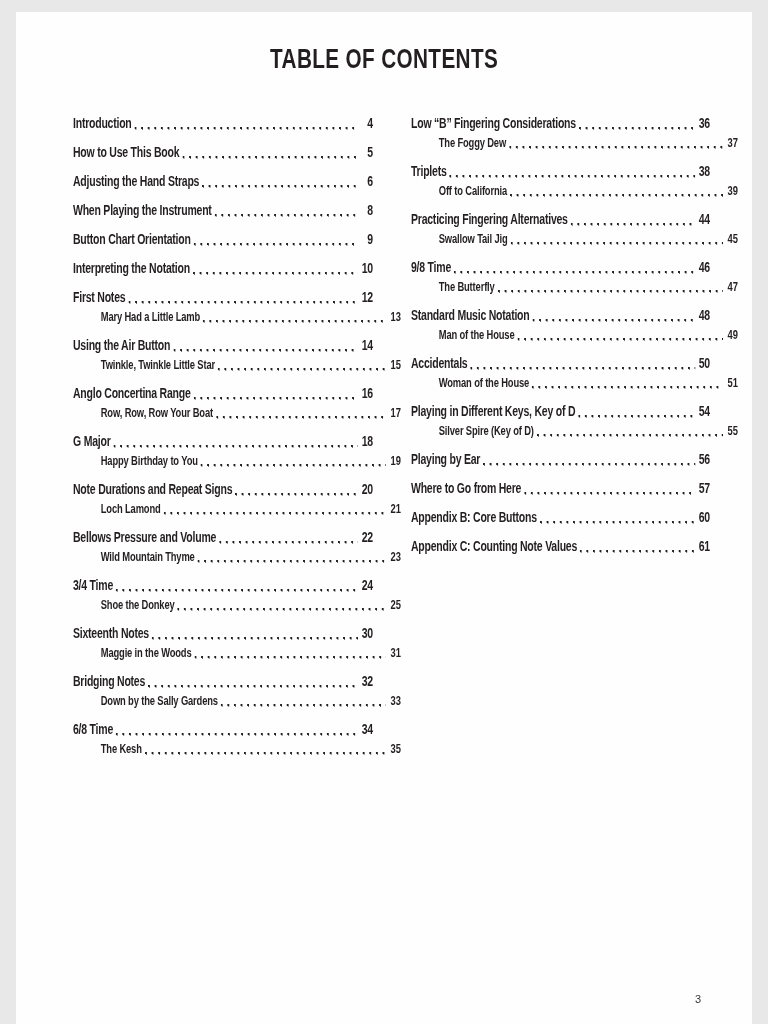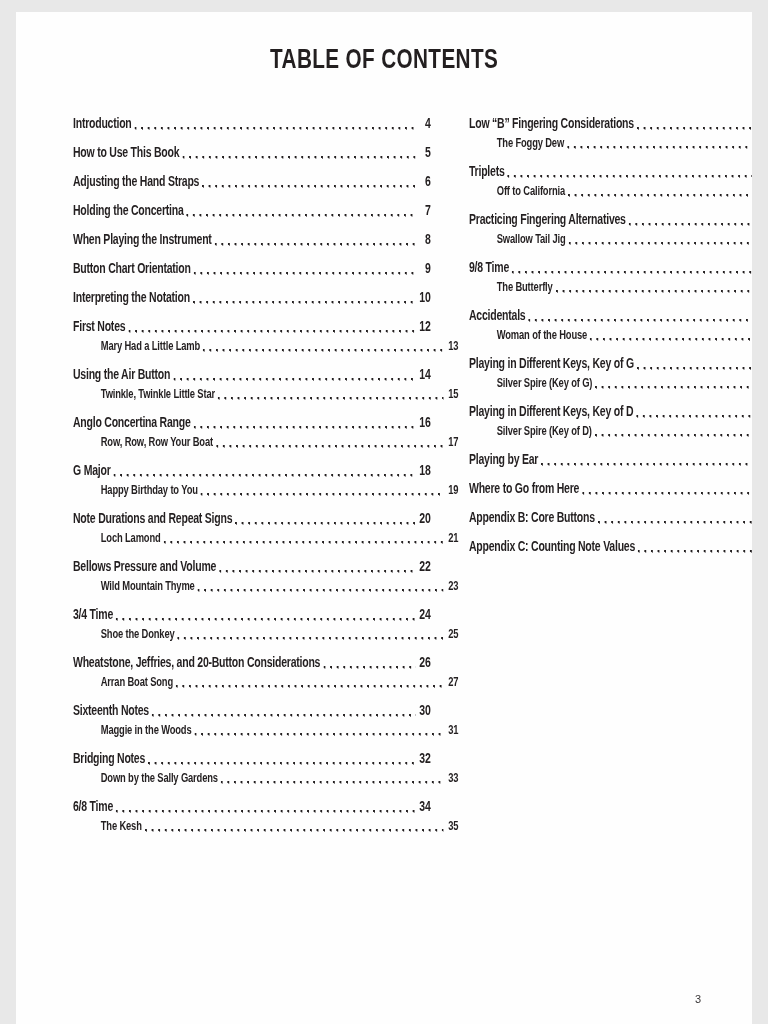--- a/index.html
+++ b/index.html
@@ -114,27 +114,20 @@
   </div>
 
   <div class="group">
     <div class="row main">
       <span class="label">Adjusting the Hand Straps</span>
       <span class="leader"></span>
       <span class="pg">6</span>
     </div>
   </div>
 
-  <div class="group">
-    <div class="row main">
-      <span class="label">Holding the Concertina</span>
-      <span class="leader"></span>
-      <span class="pg">7</span>
-    </div>
-  </div>
 
   <div class="group">
     <div class="row main">
       <span class="label">When Playing the Instrument</span>
       <span class="leader"></span>
       <span class="pg">8</span>
     </div>
   </div>
 
   <div class="group">
@@ -244,33 +237,20 @@
       <span class="pg">24</span>
     </div>
 
   <div class="row sub">
     <span class="label">Shoe the Donkey</span>
     <span class="leader"></span>
     <span class="pg">25</span>
   </div>
 </div>
 
-  <div class="group">
-    <div class="row main">
-      <span class="label">Wheatstone, Jeffries, and 20-Button Considerations</span>
-      <span class="leader"></span>
-      <span class="pg">26</span>
-    </div>
-
-  <div class="row sub">
-    <span class="label">Arran Boat Song</span>
-    <span class="leader"></span>
-    <span class="pg">27</span>
-  </div>
-</div>
 
 
   <div class="group">
     <div class="row main">
       <span class="label">Sixteenth Notes</span>
       <span class="leader"></span>
       <span class="pg">30</span>
     </div>
 
   <div class="row sub">
@@ -360,48 +340,48 @@
       <span class="pg">46</span>
     </div>
 
   <div class="row sub">
     <span class="label">The Butterfly</span>
     <span class="leader"></span>
     <span class="pg">47</span>
   </div>
 </div>
 
+  <div class="group">
+    <div class="row main">
+      <span class="label">Standard Music Notation</span>
+      <span class="leader"></span>
+      <span class="pg">48</span>
+    </div>
+
+  <div class="row sub">
+    <span class="label">Man of the House</span>
+    <span class="leader"></span>
+    <span class="pg">49</span>
+  </div>
+</div>
 
   <div class="group">
     <div class="row main">
       <span class="label">Accidentals</span>
       <span class="leader"></span>
       <span class="pg">50</span>
     </div>
 
   <div class="row sub">
     <span class="label">Woman of the House</span>
     <span class="leader"></span>
     <span class="pg">51</span>
   </div>
 </div>
 
-  <div class="group">
-    <div class="row main">
-      <span class="label">Playing in Different Keys, Key of G</span>
-      <span class="leader"></span>
-      <span class="pg">52</span>
-    </div>
-
-  <div class="row sub">
-    <span class="label">Silver Spire (Key of G)</span>
-    <span class="leader"></span>
-    <span class="pg">53</span>
-  </div>
-</div>
 
   <div class="group">
     <div class="row main">
       <span class="label">Playing in Different Keys, Key of D</span>
       <span class="leader"></span>
       <span class="pg">54</span>
     </div>
 
   <div class="row sub">
     <span class="label">Silver Spire (Key of D)</span>

